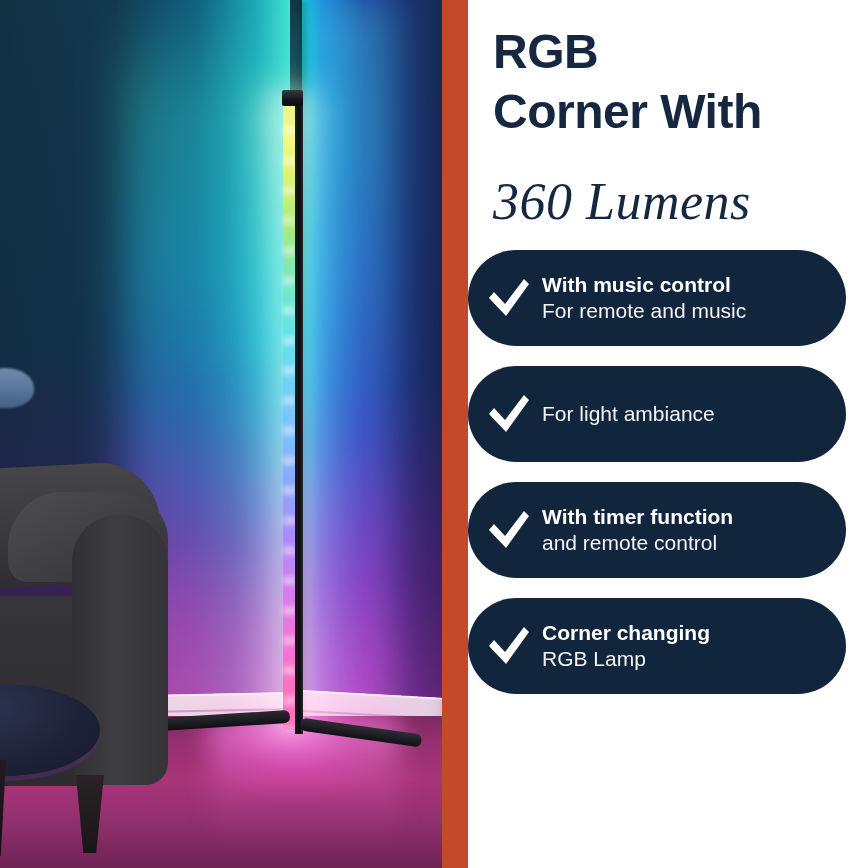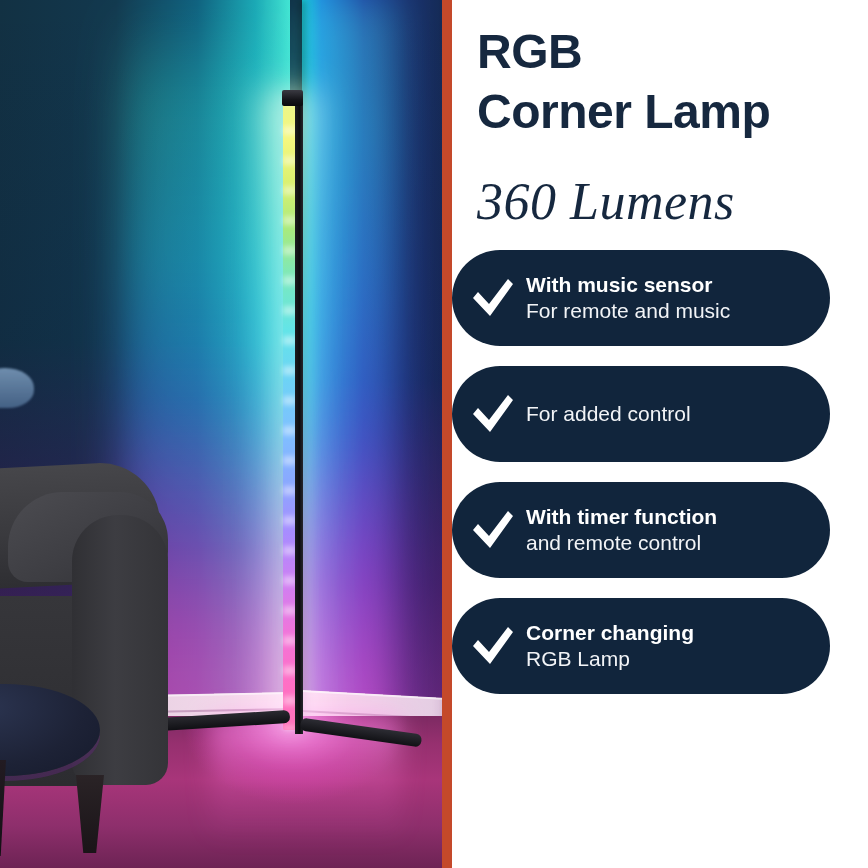--- a/index.html
+++ b/index.html
@@ -315,21 +315,21 @@
   .divider {
     position: absolute;
     left: 442px; top: 0;
     width: 26px; height: 868px;
     background: #c4492a;
   }
 
   
   .panel {
     position: absolute;
-    left: 452px; top: 0;
+    left: 468px; top: 0;
     width: 400px; height: 868px;
     background: #ffffff;
   }
   .headline {
     position: absolute;
     left: 25px; top: 22px;
     width: 370px;
   }
   .headline-line {
     font-size: 48px;
@@ -426,47 +426,47 @@
     <div class="side-table"></div>
     <div class="side-table-leg"></div>
   </div>
 
   <div class="divider"></div>
 
   <div class="panel">
 
     <div class="headline">
       <div class="headline-line">RGB</div>
-      <div class="headline-line">Corner Lamp</div>
+      <div class="headline-line">Corner With</div>
     </div>
 
     <div class="subhead">360 Lumens</div>
 
     <div class="cards">
 
       <div class="card">
         <div class="check">
           <svg width="46" height="44" viewBox="0 0 46 44" aria-hidden="true">
             <path d="M3 22 L8 16 L19 28 L38 3 L43 8 L20 40 Z" fill="#ffffff"></path>
           </svg>
         </div>
         <div class="card-text">
-          <div class="card-title">With music sensor</div>
+          <div class="card-title">With music control</div>
           <div class="card-sub">For remote and music</div>
         </div>
       </div>
 
       <div class="card">
         <div class="check">
           <svg width="46" height="44" viewBox="0 0 46 44" aria-hidden="true">
             <path d="M3 22 L8 16 L19 28 L38 3 L43 8 L20 40 Z" fill="#ffffff"></path>
           </svg>
         </div>
         <div class="card-text">
-          <div class="card-sub">For added control</div>
+          <div class="card-sub">For light ambiance</div>
         </div>
       </div>
 
       <div class="card">
         <div class="check">
           <svg width="46" height="44" viewBox="0 0 46 44" aria-hidden="true">
             <path d="M3 22 L8 16 L19 28 L38 3 L43 8 L20 40 Z" fill="#ffffff"></path>
           </svg>
         </div>
         <div class="card-text">

